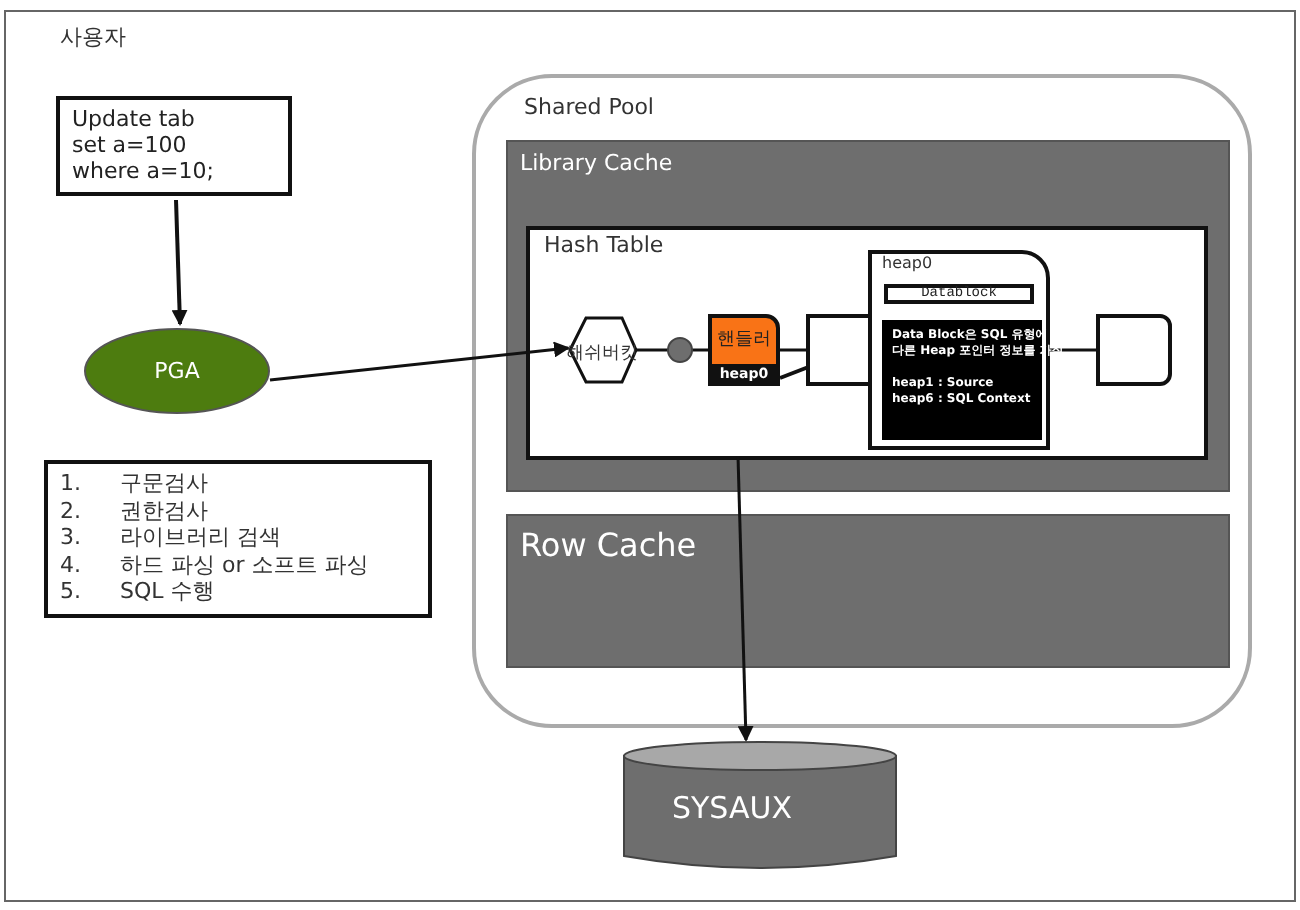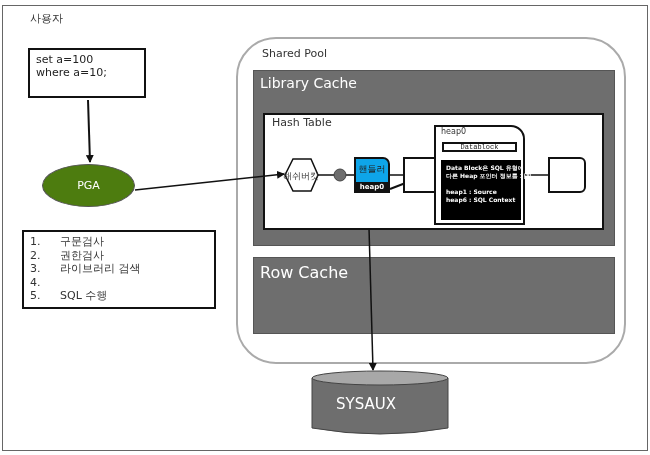--- a/index.html
+++ b/index.html
@@ -16,29 +16,29 @@
          display: flex; align-items: center; justify-content: center; }
   #steps-box { left: 22px; top: 230px; width: 194px; height: 79px; border: 2px solid #111;
                background: #fff; font-size: 11px; line-height: 13.5px; padding: 3px 6px; color: #333; }
   .step { display: flex; white-space: nowrap; }
   .step .num { width: 30px; }
   #shared-pool { left: 236px; top: 37px; width: 390px; height: 327px; border: 2px solid #aaa;
                  border-radius: 40px; background: #fff; }
   #shared-pool-label { left: 262px; top: 47px; font-size: 11px; color: #333; }
   #library-cache { left: 253px; top: 70px; width: 362px; height: 176px; background: #6e6e6e;
                    border: 1px solid #555; }
-  #library-cache-label { left: 260px; top: 75px; font-size: 14px; color: #fff; }
+  #library-cache-label { left: 260px; top: 75px; font-size: 11px; color: #fff; }
   #hash-table { left: 263px; top: 113px; width: 341px; height: 117px; background: #fff;
                 border: 2px solid #111; }
   #hash-table-label { left: 272px; top: 116px; font-size: 11px; color: #333; }
   #row-cache { left: 253px; top: 257px; width: 362px; height: 77px; background: #6e6e6e;
                border: 1px solid #555; }
   #row-cache-label { left: 260px; top: 263px; font-size: 16px; color: #fff; }
   #handler { left: 354px; top: 157px; width: 36px; height: 36px; border: 2px solid #111;
-             border-radius: 0 7px 0 0; background: #0ea5e9; font-size: 9px; text-align: center; }
+             border-radius: 0 7px 0 0; background: #f97316; font-size: 9px; text-align: center; }
   #handler-label { display: block; margin-top: 4px; color: #222; }
   #handler-heap { position: absolute; left: -1px; right: -1px; bottom: -1px; height: 10px;
                   background: #111; color: #fff; font-size: 7px; line-height: 10px; font-weight: bold; }
   #slot-box-1 { left: 403px; top: 157px; width: 34px; height: 36px; border: 2px solid #111; background: #fff; }
   #slot-box-2 { left: 548px; top: 157px; width: 38px; height: 36px; border: 2px solid #111;
                 border-radius: 0 6px 6px 0; background: #fff; }
   #heap0 { left: 434px; top: 125px; width: 91px; height: 100px; border: 2px solid #111;
            border-radius: 0 14px 0 0; background: #fff; }
   #heap0-label { left: 441px; top: 127px; font-size: 8px; color: #333; }
   #datablock { left: 442px; top: 142px; width: 75px; height: 10px; border: 2px solid #111;
@@ -49,20 +49,21 @@
   #sysaux-label { left: 312px; top: 395px; width: 108px; text-align: center; font-size: 15px; color: #fff; }
   svg#lines { position: absolute; left: 0; top: 0; }
 </style>
 </head>
 <body>
 
 <div class="abs" id="frame"></div>
 
 <div class="abs" id="user-label">사용자</div>
 <div class="abs" id="sql-box">
+  <div>Update tab</div>
   <div>set a=100</div>
   <div>where a=10;</div>
 </div>
 
 <div class="abs" id="pga">
   <span>PGA</span>
 </div>
 
 <div class="abs" id="steps-box">
   <div class="step">
@@ -72,20 +73,21 @@
   <div class="step">
       <span class="num">2.</span>
       <span>권한검사</span>
     </div>
   <div class="step">
       <span class="num">3.</span>
       <span>라이브러리 검색</span>
     </div>
   <div class="step">
       <span class="num">4.</span>
+      <span>하드 파싱 or 소프트 파싱</span>
     </div>
   <div class="step">
       <span class="num">5.</span>
       <span>SQL 수행</span>
     </div>
 </div>
 
 <div class="abs" id="shared-pool"></div>
 <div class="abs" id="shared-pool-label">Shared Pool</div>
 

